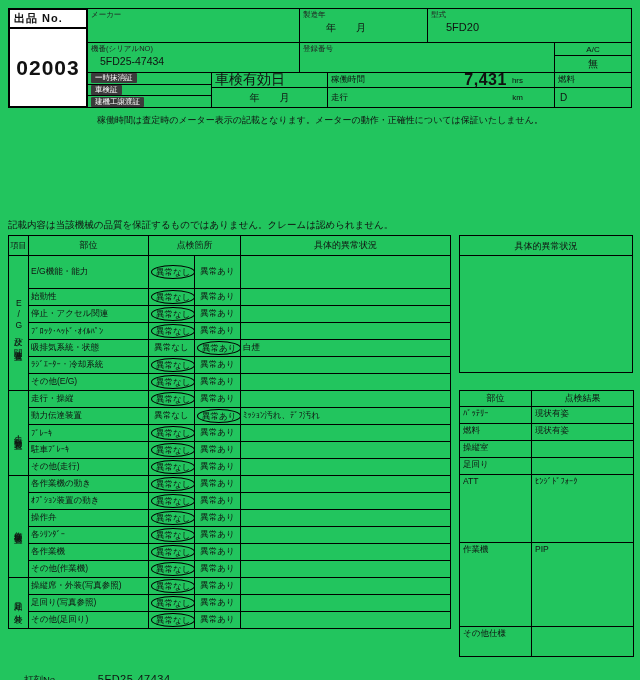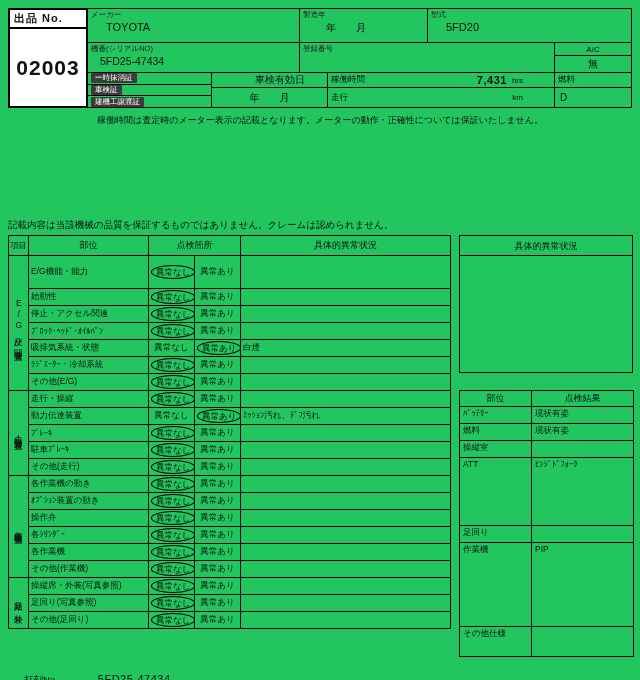--- a/index.html
+++ b/index.html
@@ -35,25 +35,25 @@
   .w-ac    { width:76px; display:flex; flex-direction:column; }
   .ac-top  { height:13px; border-bottom:1px solid #000; font-size:8px; text-align:center; line-height:13px; }
   .ac-val  { flex:1; display:flex; align-items:center; justify-content:center; font-size:10px; }
   .w-docs  { width:124px; display:flex; flex-direction:column; }
   .doc-row { flex:1; border-bottom:1px solid #000; display:flex; align-items:center; padding-left:3px; }
   .doc-row:last-child { border-bottom:none; }
   .badge { background:#3b3b3b; color:#fff; font-size:7.5px; line-height:10px; padding:0 4px; border-radius:1px; white-space:nowrap; }
   .w-shaken{ width:116px; display:flex; flex-direction:column; }
   .sub-top { height:15px; border-bottom:1px solid #000; display:flex; align-items:center; padding:0 3px; }
   .sub-bot { flex:1; display:flex; align-items:center; }
-  .shaken-lbl { font-size:10px;margin-left:40px; }
+  .shaken-lbl { font-size:14px; }
   .shaken-val { font-size:10px; margin:0 auto; }
   .w-hours { flex:1; display:flex; flex-direction:column; }
   .lbl-sm { font-size:8.5px; }
-  .hours-val { margin-left:auto; font-size:11px; font-weight:bold; letter-spacing:0.5px; }
+  .hours-val { margin-left:auto; font-size:16px; font-weight:bold; letter-spacing:0.5px; }
   .unit { font-size:8px; margin-left:5px; margin-right:28px; }
   .km-unit { font-size:8px; margin-left:auto; margin-right:28px;padding-left:44px; }
   .w-hours .sub-bot { padding:0 3px; }
   .w-fuel  { width:76px; display:flex; flex-direction:column; border-right:none; }
   .fuel-val { font-size:10px; padding-left:5px; }
 
   .meter-note { margin-top:6px; text-align:center; font-size:9px; color:#111; }
 
   .disclaimer { margin-top:92px; font-size:9.5px; }
 
@@ -92,21 +92,20 @@
 
   <div class="header-block">
     <div class="lot-box">
       <div class="lot-label">出品 No.</div>
       <div class="lot-number">02003</div>
     </div>
     <div class="header-table">
       <div class="h-row r1">
         <div class="cell w-maker">
           <div class="cell-label">メーカー</div>
-          <div class="cell-value">TOYOTA</div>
         </div>
         <div class="cell w-mfg">
           <div class="cell-label">製造年</div>
           <div class="cell-value" style="font-size:10px;padding-left:26px;">年　　月</div>
         </div>
         <div class="cell w-model last">
           <div class="cell-label">型式</div>
           <div class="cell-value">5FD20</div>
         </div>
       </div>
@@ -346,26 +345,26 @@
             </tr>
             <tr>
               <td class="r-part" style="height: 17px;">燃料</td>
               <td class="r-val">現状有姿</td>
             </tr>
             <tr>
               <td class="r-part" style="height: 17px;">操縦室</td>
               <td class="r-val"></td>
             </tr>
             <tr>
+              <td class="r-part" style="height: 17px;">足回り</td>
+              <td class="r-val"></td>
+            </tr>
+            <tr>
               <td class="r-part" style="height: 68px;">ATT</td>
               <td class="r-val">ﾋﾝｼﾞﾄﾞﾌｫｰｸ</td>
-            </tr>
-            <tr>
-              <td class="r-part" style="height: 17px;">足回り</td>
-              <td class="r-val"></td>
             </tr>
             <tr>
               <td class="r-part" style="height: 84px;">作業機</td>
               <td class="r-val">PIP</td>
             </tr>
             <tr>
               <td class="r-part" style="height: 30px;">その他仕様</td>
               <td class="r-val"></td>
             </tr>
           </tbody>

